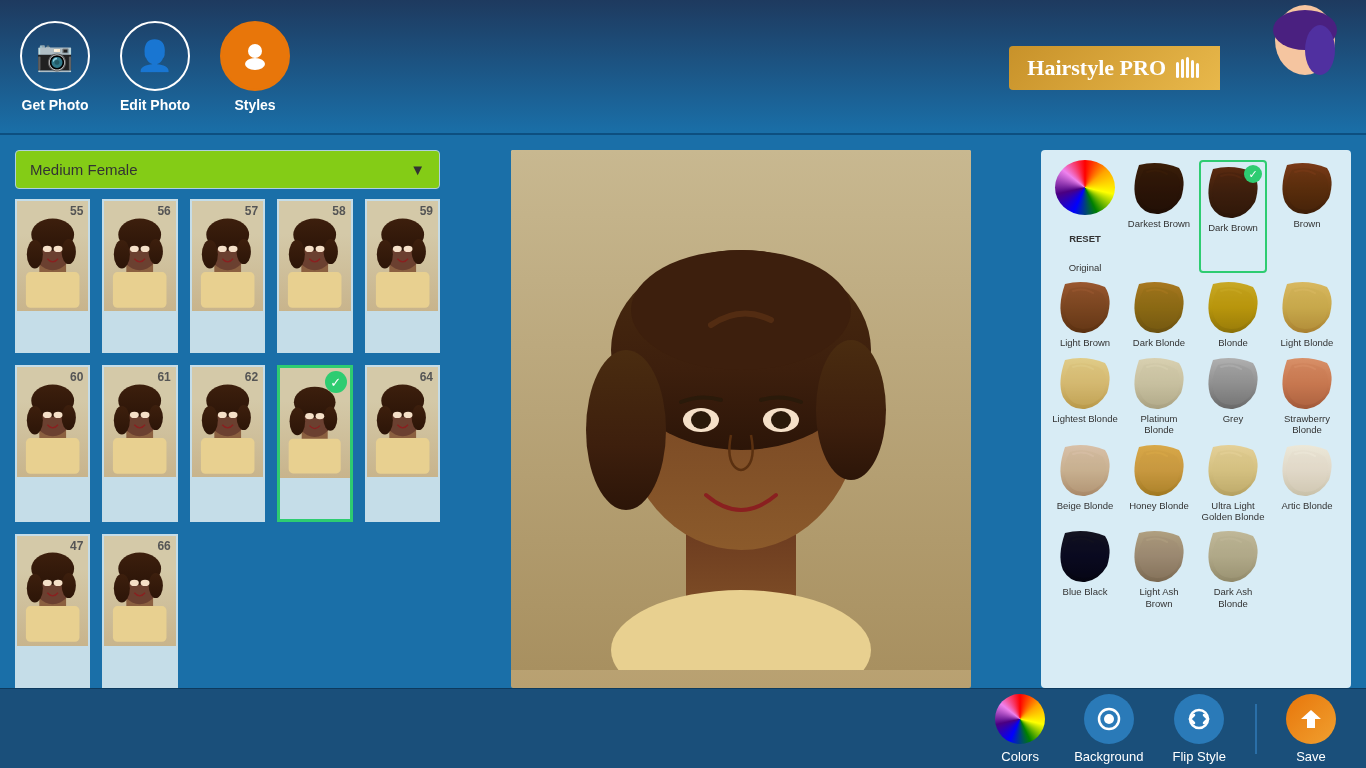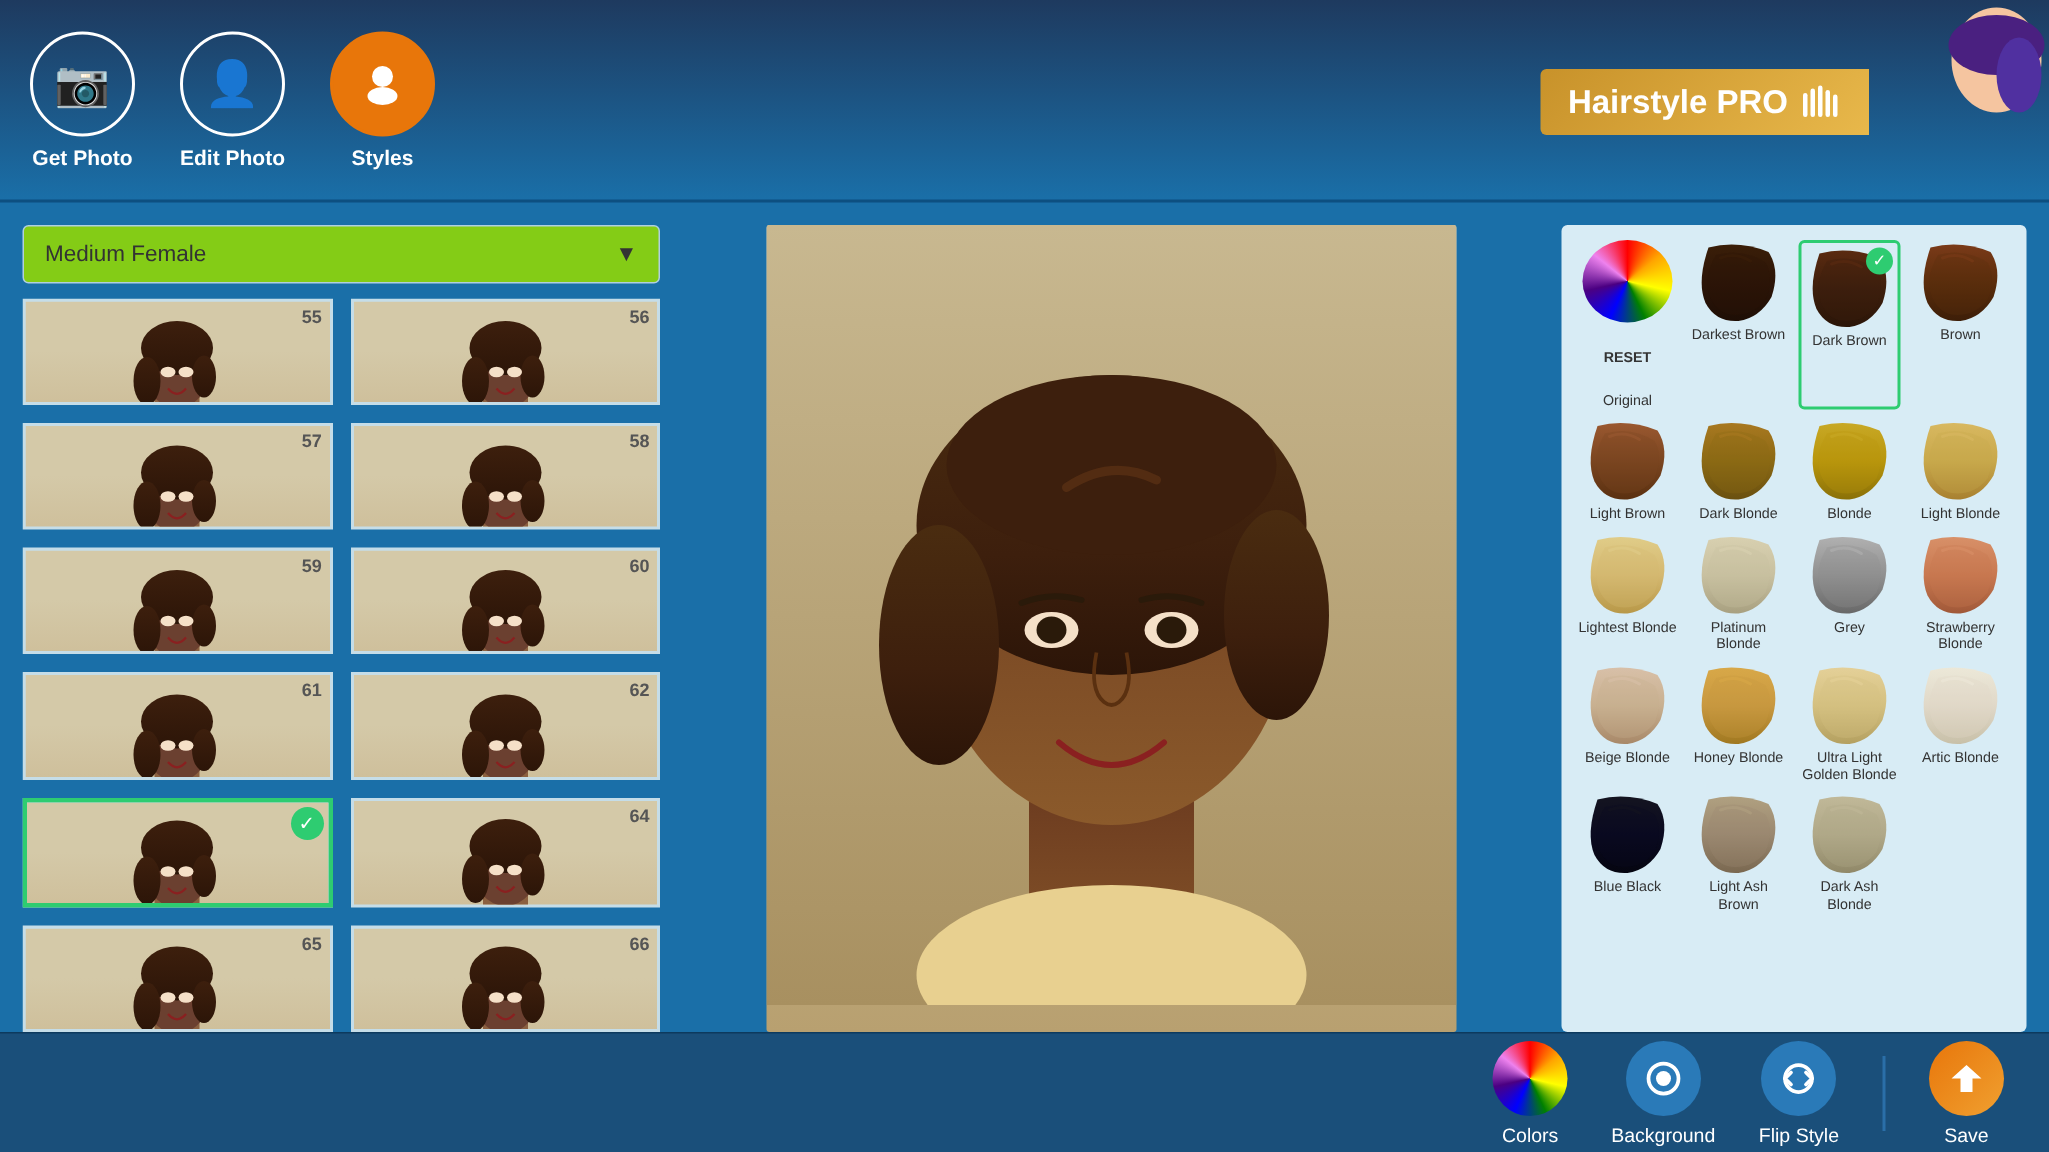--- a/index.html
+++ b/index.html
@@ -53,21 +53,22 @@
       font-size: 14px;
       font-weight: 700;
     }
     .header-logo {
       position: absolute;
       right: 0;
       top: 0;
       height: 135px;
       display: flex;
       align-items: center;
-      padding-right: 0;
+      padding-right: 26px;
+      font-family: Liberation Serif, serif;
     }
     .logo-box {
       background: linear-gradient(135deg, #c8922a, #e8b84b);
       padding: 8px 18px;
       font-size: 22px;
       font-weight: bold;
       color: #fff;
       border-radius: 4px 0 0 4px;
       display: flex;
       align-items: center;
@@ -97,21 +98,21 @@
       padding: 10px 14px;
       font-size: 15px;
       color: #333;
       display: flex;
       justify-content: space-between;
       align-items: center;
       cursor: pointer;
     }
     .styles-grid {
       display: grid;
-      grid-template-columns: repeat(2, 1fr);
+      grid-template-columns: repeat(5, 1fr);
       gap: 12px;
       overflow-y: auto;
       flex: 1;
     }
     .style-item {
       position: relative;
       background: #c5dde8;
       border: 2px solid transparent;
       cursor: pointer;
       overflow: hidden;
@@ -591,21 +592,21 @@
       <rect x="10" y="70" width="60" height="40" rx="5" fill="#e8d090"></rect>
       <ellipse cx="40" cy="42" rx="22" ry="26" fill="#6b4030"></ellipse>
       <ellipse cx="40" cy="28" rx="24" ry="18" fill="url(#hair65)"></ellipse>
       <ellipse cx="20" cy="50" rx="9" ry="16" fill="url(#hair65)"></ellipse>
       <ellipse cx="58" cy="47" rx="8" ry="14" fill="url(#hair65)"></ellipse>
       <ellipse cx="34" cy="44" rx="5" ry="3.5" fill="#f5e0c8"></ellipse>
       <ellipse cx="46" cy="44" rx="5" ry="3.5" fill="#f5e0c8"></ellipse>
       <path d="M34 55 Q40 62 46 55" stroke="#8a2020" stroke-width="1.5" fill="none"></path>
     </svg>
   </div>
-          <span class="style-num">65</span>
+          <span class="style-num">47</span>
         </div>
         <div class="style-item">
           <div class="style-face">
     <svg width="80" height="105" viewBox="0 0 80 105">
       <defs>
         <linearGradient id="hair66" x1="0" y1="0" x2="0" y2="1">
           <stop offset="0%" stop-color="#3d1f0d"></stop>
           <stop offset="100%" stop-color="#2c1508"></stop>
         </linearGradient>
       </defs>

